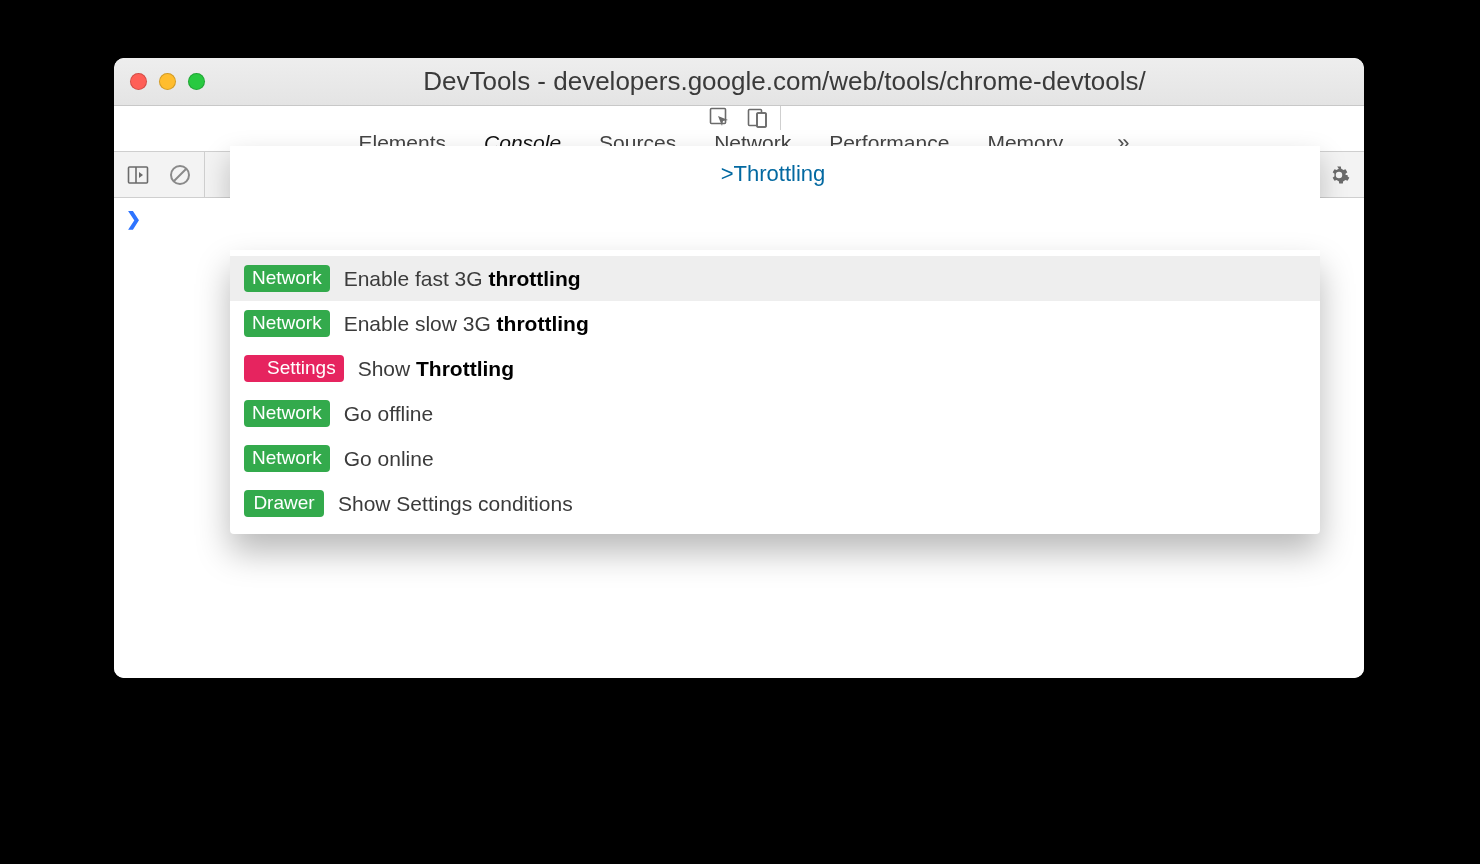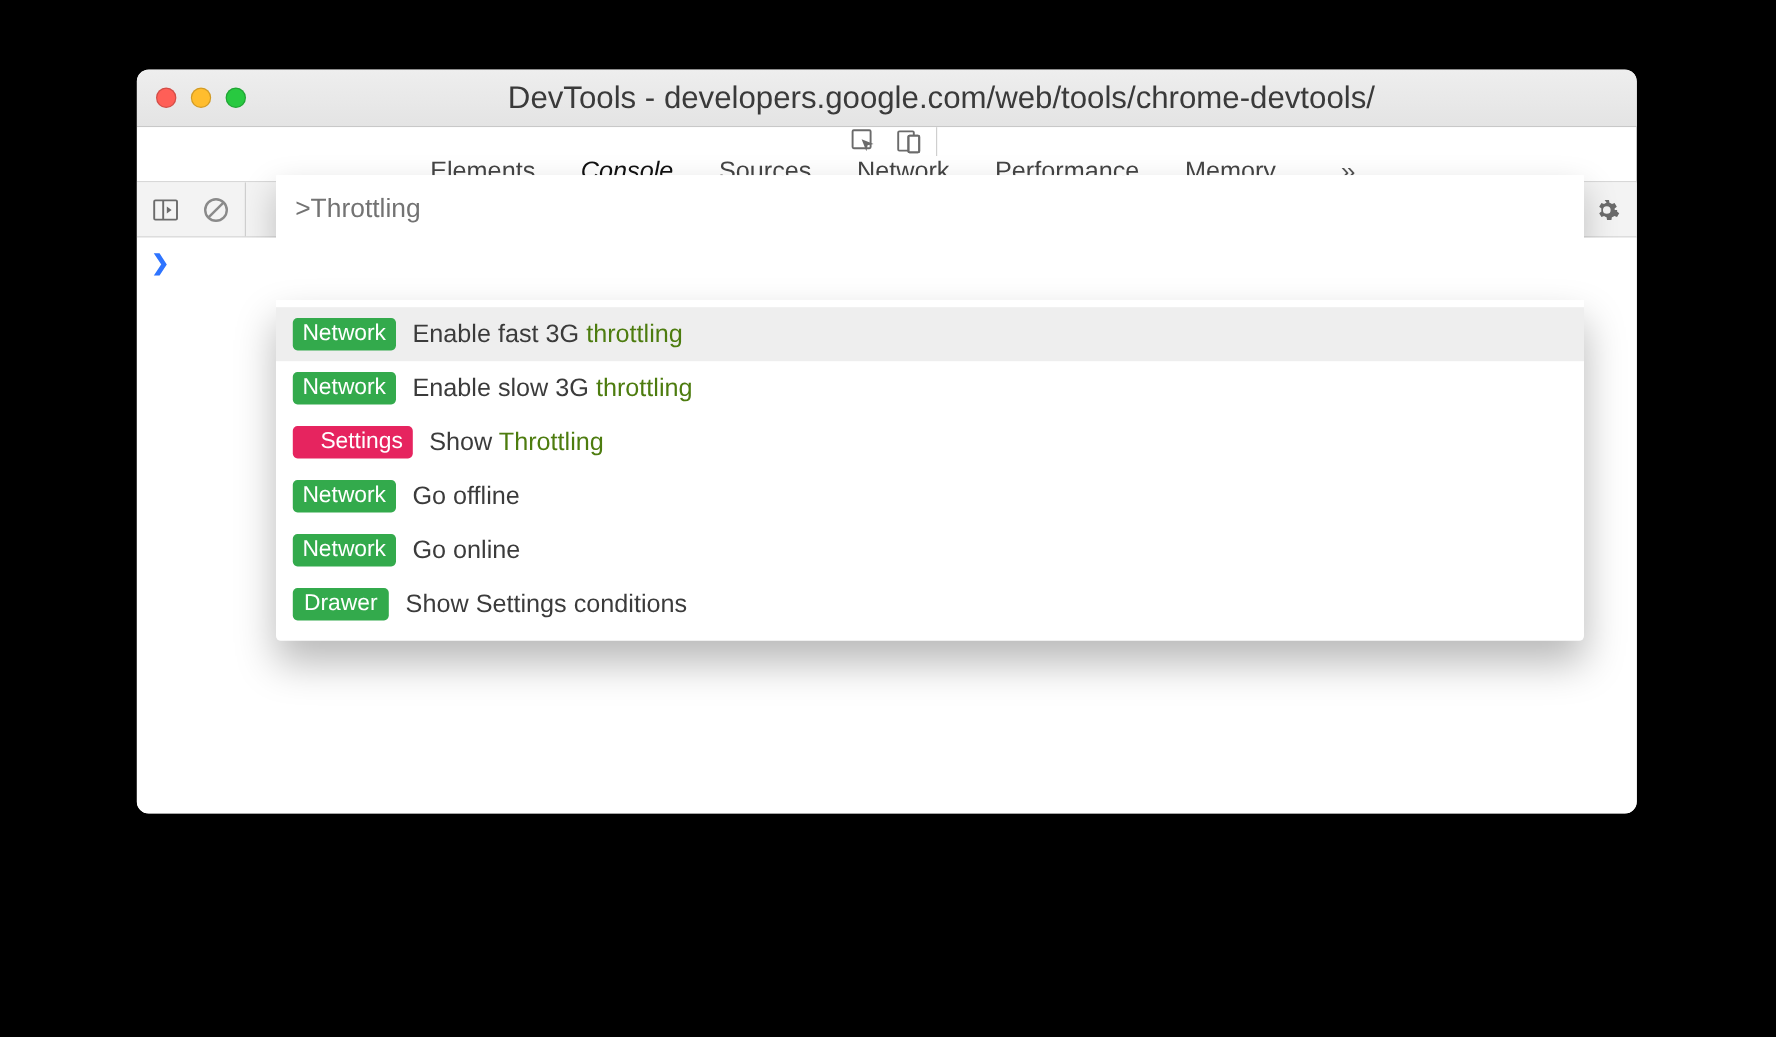--- a/index.html
+++ b/index.html
@@ -59,22 +59,23 @@
     left:116px; right:44px; top:-6px;
     background:#fff;
     border-bottom:1px solid #ddd;
     box-shadow: 0 12px 28px rgba(0,0,0,.22);
     border-radius:2px 2px 0 0;
   }
   .searchinput {
     width:100%; border:none; outline:none;
     padding: 12px 20px 14px 16px;
     font-size:22px;
-    color:#737373;
+    color:#0369a1;
     height:58px;
+    text-align:center;
   }
   .dropdown {
     position:absolute;
     left:116px; right:44px; top:52px;
     background:#fff;
     box-shadow: 0 18px 34px rgba(0,0,0,.28);
     border-radius: 0 0 4px 4px;
     padding: 6px 0 8px 0;
     z-index:5;
   }
@@ -86,21 +87,21 @@
   }
   .row.selected { background:#eeeeee; }
   .badge {
     color:#fff; font-size:19px;
     padding: 2px 8px 3px 8px; border-radius:4px;
     min-width:80px; text-align:center;
   }
   .badge.green { background:#33aa4c; }
   .badge.pink  { background:#e6245f;padding-left:23px; }
   .cmdtext { color:#3b3b3b; }
-  .cmdtext b { font-weight:400; color:#4d7c0f; }
+  .cmdtext b { font-weight:700; color:#000000; }
 
   .content {
     position:relative; height: calc(100% - 48px - 46px - 46px);
     background:#fff;
   }
   .prompt {
     position:absolute; left:12px; top:10px;
     color:#2e74ff; font-size:18px; font-weight:700;
   }
 </style>

